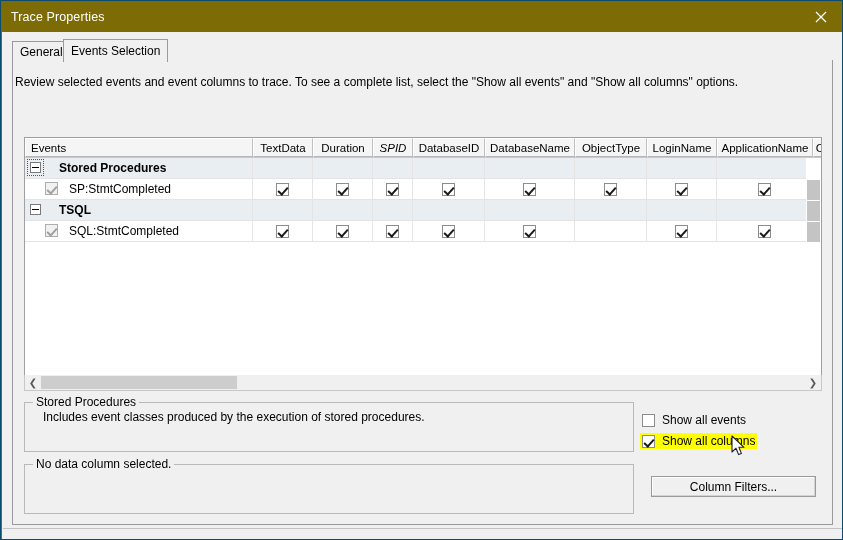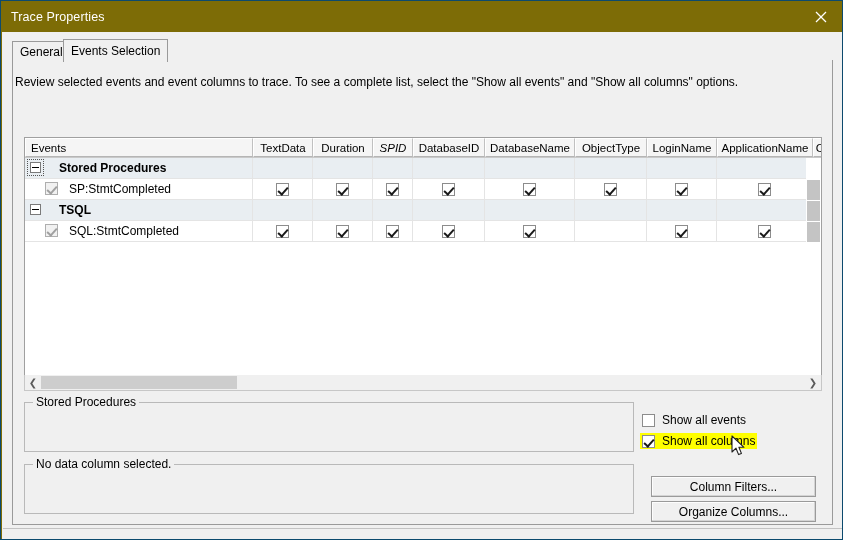--- a/index.html
+++ b/index.html
@@ -431,20 +431,21 @@
     </div>
 
     <div id="hscroll">
       <div class="sb-arrow" id="sb-left">❮</div>
       <div id="hthumb"></div>
       <div class="sb-arrow" id="sb-right">❯</div>
     </div>
 
     <div class="groupbox" id="gb-stored">
       <span class="groupbox-title">Stored Procedures</span>
+      <div class="groupbox-body">Includes event classes produced by the execution of stored procedures.</div>
     </div>
 
     <div class="groupbox" id="gb-nodata">
       <span class="groupbox-title">No data column selected.</span>
       <div class="groupbox-body"></div>
     </div>
 
     <div class="optrow" id="opt-events">
       <span class="cb"></span>
       <span>Show all events</span>
@@ -456,20 +457,17 @@
 
     <div id="mouse-cursor">
       <svg width="16" height="24" viewBox="0 0 16 24" aria-hidden="true">
         <path d="M1 1 L1 17 L5 13.2 L7.6 19.6 L10.4 18.4 L7.9 12.3 L13 12.3 Z" fill="#ffffff" stroke="#202020" stroke-width="1.1" stroke-linejoin="round"></path>
       </svg>
     </div>
 
     <div class="btn" id="btn-colfilters">
       <span>Column Filters...</span>
     </div>
-    <div class="btn" id="btn-orgcols">
-      <span>Organize Columns...</span>
-    </div>
 
     <div id="bottom-sep"></div>
 
   </div>
 </div>
 
 </body></html>

